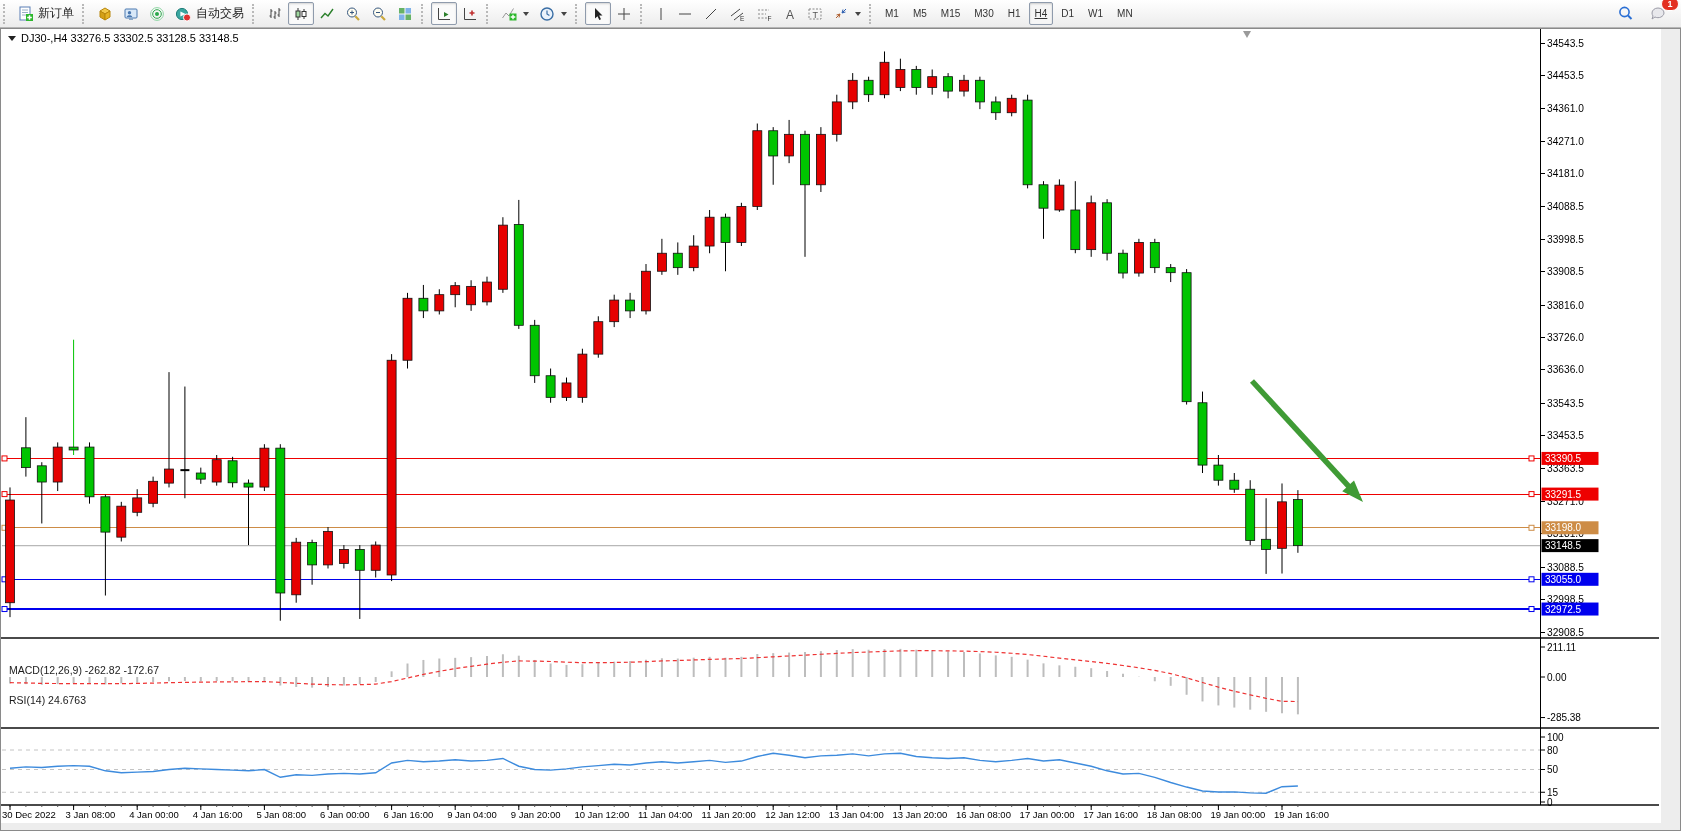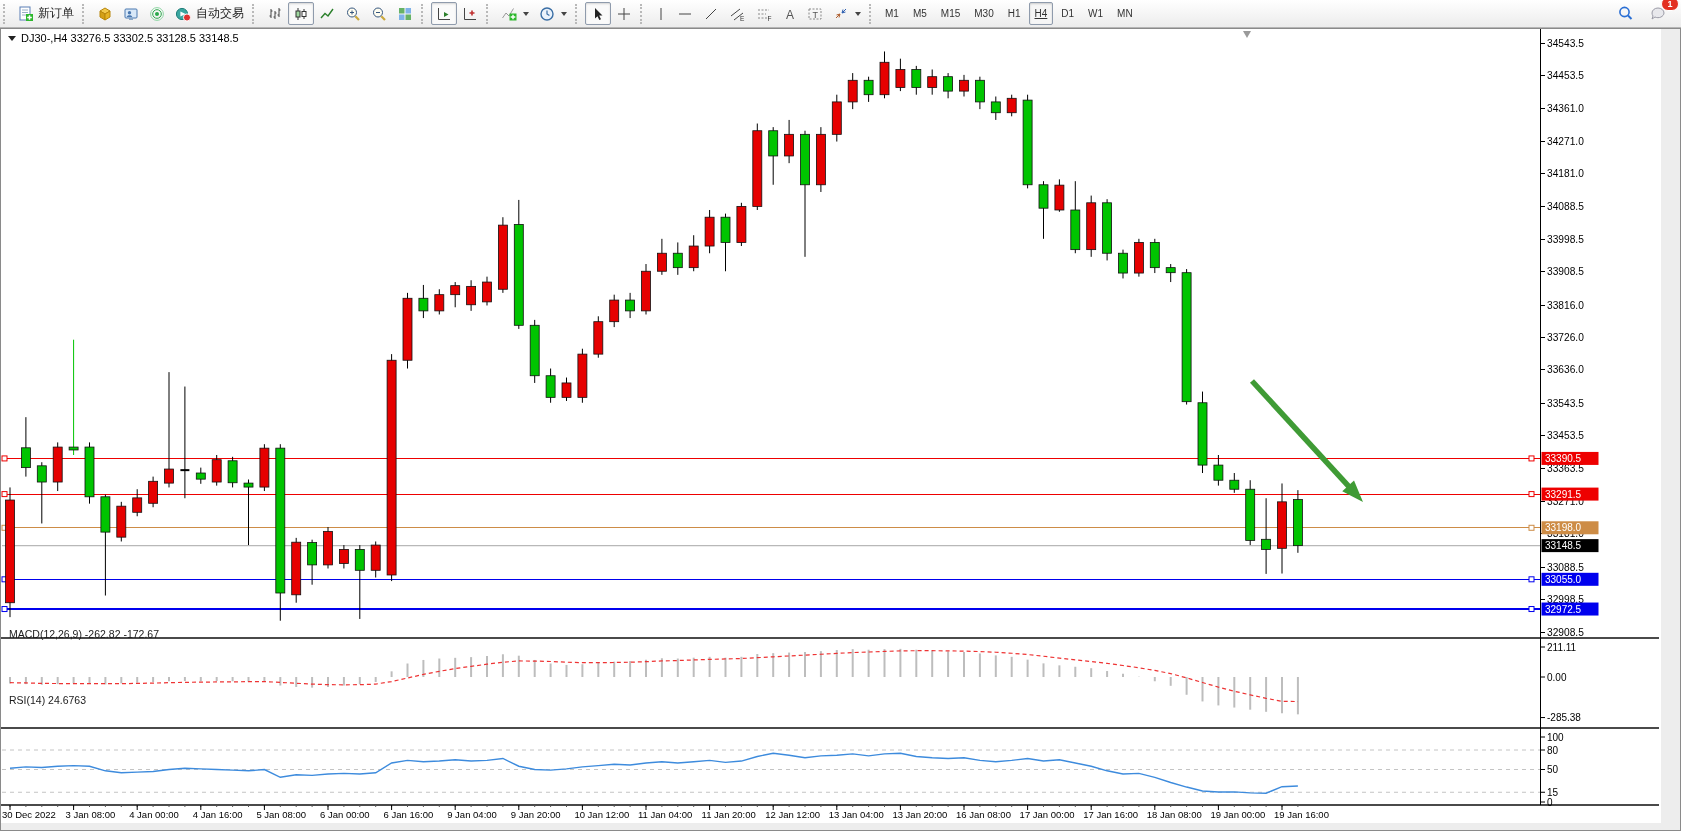--- a/index.html
+++ b/index.html
@@ -307,21 +307,21 @@
       <span class="badge">1</span>
     </div>
   </div>
 </div>
 
 <div class="chartwrap">
   <div class="chart-title">
     <span class="dd-tri"></span>
     <span>DJ30-,H4  33276.5 33302.5 33128.5 33148.5</span>
   </div>
-  <div class="ind-label" style="left:9px;top:600px;">MACD(12,26,9) -262.82 -172.67</div>
+  <div class="ind-label" style="left:9px;top:636px;">MACD(12,26,9) -262.82 -172.67</div>
   <div class="ind-label" style="left:9px;top:666px;">RSI(14) 24.6763</div>
   <svg id="chart-svg" width="1681" height="803" viewBox="0 28 1681 803">
       <rect x="0" y="28" width="1681" height="803" fill="#ffffff"></rect>
       <rect x="1661" y="28" width="20" height="803" fill="#ededed"></rect>
       <rect x="0" y="823" width="1661" height="8" fill="#ededed"></rect>
       <g stroke="#4a4a4a" stroke-width="1.2" shape-rendering="crispEdges">
         <line x1="1" y1="638" x2="1659" y2="638"></line>
         <line x1="1" y1="728" x2="1659" y2="728"></line>
         <line x1="1" y1="805" x2="1659" y2="805"></line>
       </g>

